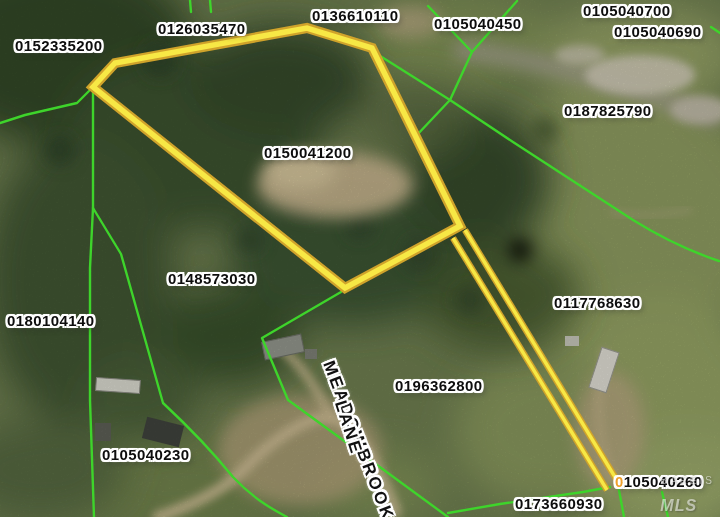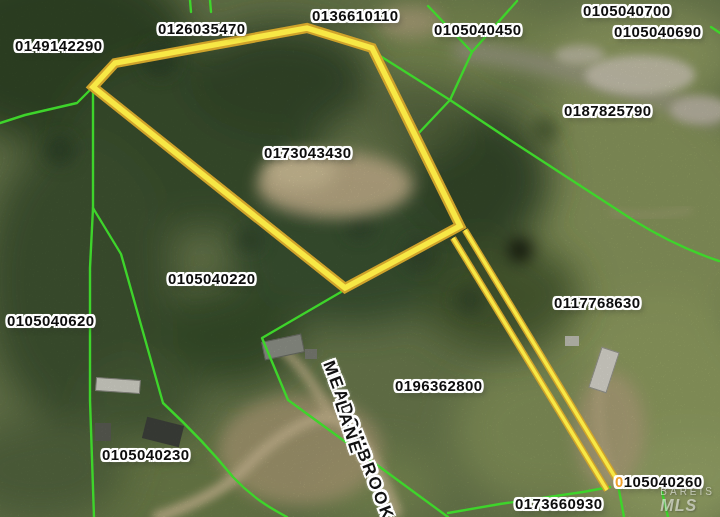--- a/index.html
+++ b/index.html
@@ -31,21 +31,21 @@
       -2px -2px 0 #fff, 2px 2px 0 #fff, -2px 2px 0 #fff, 2px -2px 0 #fff,
       0 0 4px #fff, 0 0 4px #fff;
     z-index:25;
   }
   .watermark{
     position:absolute;right:5px;bottom:3px;text-align:left;
     color:rgba(255,255,255,.55);z-index:40;line-height:1;
     text-shadow:1px 1px 2px rgba(40,40,40,.35);
   }
   .watermark .wm-top{font-size:10px;letter-spacing:3px;font-weight:400;}
-  .watermark .wm-bottom{font-size:16px;font-weight:700;font-style:italic;letter-spacing:1px;margin-top:1px;}
+  .watermark .wm-bottom{font-size:16px;font-weight:700;font-style:italic;letter-spacing:1px;margin-top:12px;}
 </style>
 </head>
 <body>
 
 <div id="map-frame">
 
   <svg width="720" height="517" viewBox="0 0 720 517" aria-hidden="true">
     <defs>
       <filter id="b18" x="-60%" y="-60%" width="220%" height="220%">
           <feGaussianBlur stdDeviation="18"></feGaussianBlur>
@@ -169,30 +169,30 @@
     <g fill="none" stroke-linecap="butt" stroke-linejoin="miter">
       <path d="M453,238 L607,490" stroke="#d0a32b" stroke-width="6.5"></path>
       <path d="M465,230 L618,482" stroke="#d0a32b" stroke-width="6.5"></path>
       <path d="M453,238 L607,490" stroke="#f7e845" stroke-width="3.4"></path>
       <path d="M465,230 L618,482" stroke="#f7e845" stroke-width="3.4"></path>
       <path d="M93,87 L115,63 L307,28 L372,48 L460,226 L345,288 Z" stroke="#d0a32b" stroke-width="10"></path>
       <path d="M93,87 L115,63 L307,28 L372,48 L460,226 L345,288 Z" stroke="#f7e845" stroke-width="5.5"></path>
     </g>
   </svg>
 
-  <div class="apn" style="left:15px;top:38px">0149142290</div>
+  <div class="apn" style="left:15px;top:38px">0152335200</div>
   <div class="apn" style="left:158px;top:21px">0126035470</div>
   <div class="apn" style="left:312px;top:8px">0136610110</div>
-  <div class="apn" style="left:434px;top:22px">0105040450</div>
+  <div class="apn" style="left:434px;top:16px">0105040450</div>
   <div class="apn" style="left:583px;top:3px">0105040700</div>
   <div class="apn" style="left:614px;top:24px">0105040690</div>
   <div class="apn" style="left:564px;top:103px">0187825790</div>
-  <div class="apn" style="left:264px;top:145px">0173043430</div>
-  <div class="apn" style="left:168px;top:271px">0105040220</div>
-  <div class="apn" style="left:7px;top:313px">0105040620</div>
+  <div class="apn" style="left:264px;top:145px">0150041200</div>
+  <div class="apn" style="left:168px;top:271px">0148573030</div>
+  <div class="apn" style="left:7px;top:313px">0180104140</div>
   <div class="apn" style="left:554px;top:295px">0117768630</div>
   <div class="apn" style="left:395px;top:378px">0196362800</div>
   <div class="apn" style="left:102px;top:447px">0105040230</div>
   <div class="apn" style="left:515px;top:496px">0173660930</div>
 
   <div class="apn" style="left:615px;top:474px">
     <span class="apn-prefix">0</span><span>105040260</span>
   </div>
 
   <div class="street" style="left:337px;top:358px;transform:rotate(69deg)">MEADOWBROOK</div>

